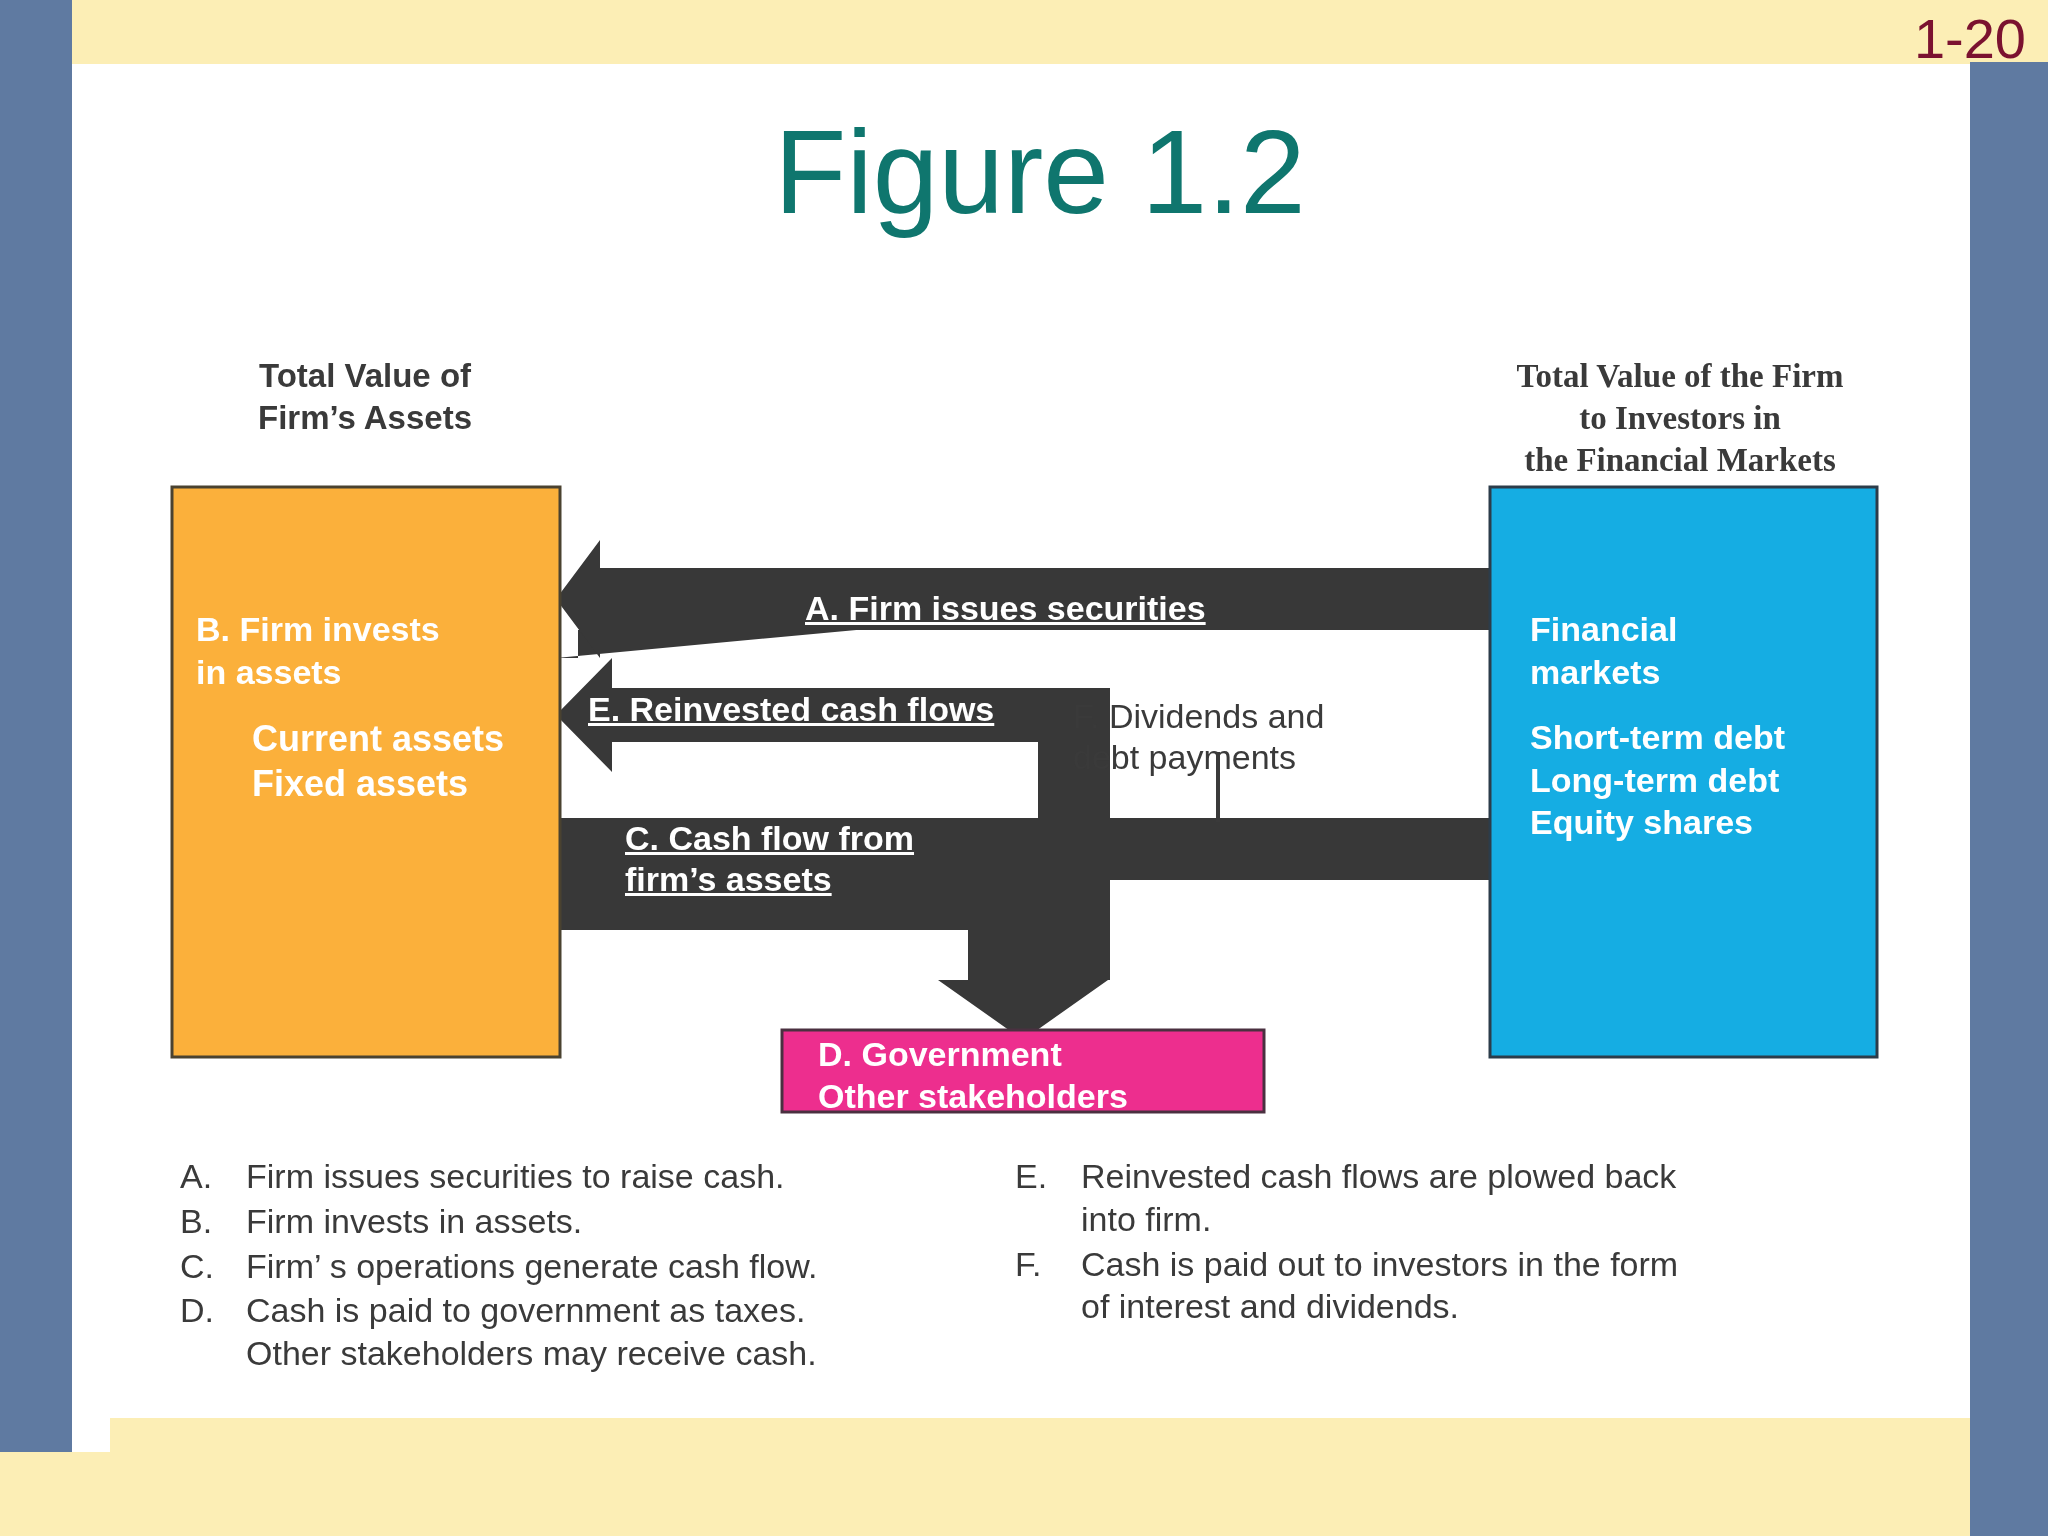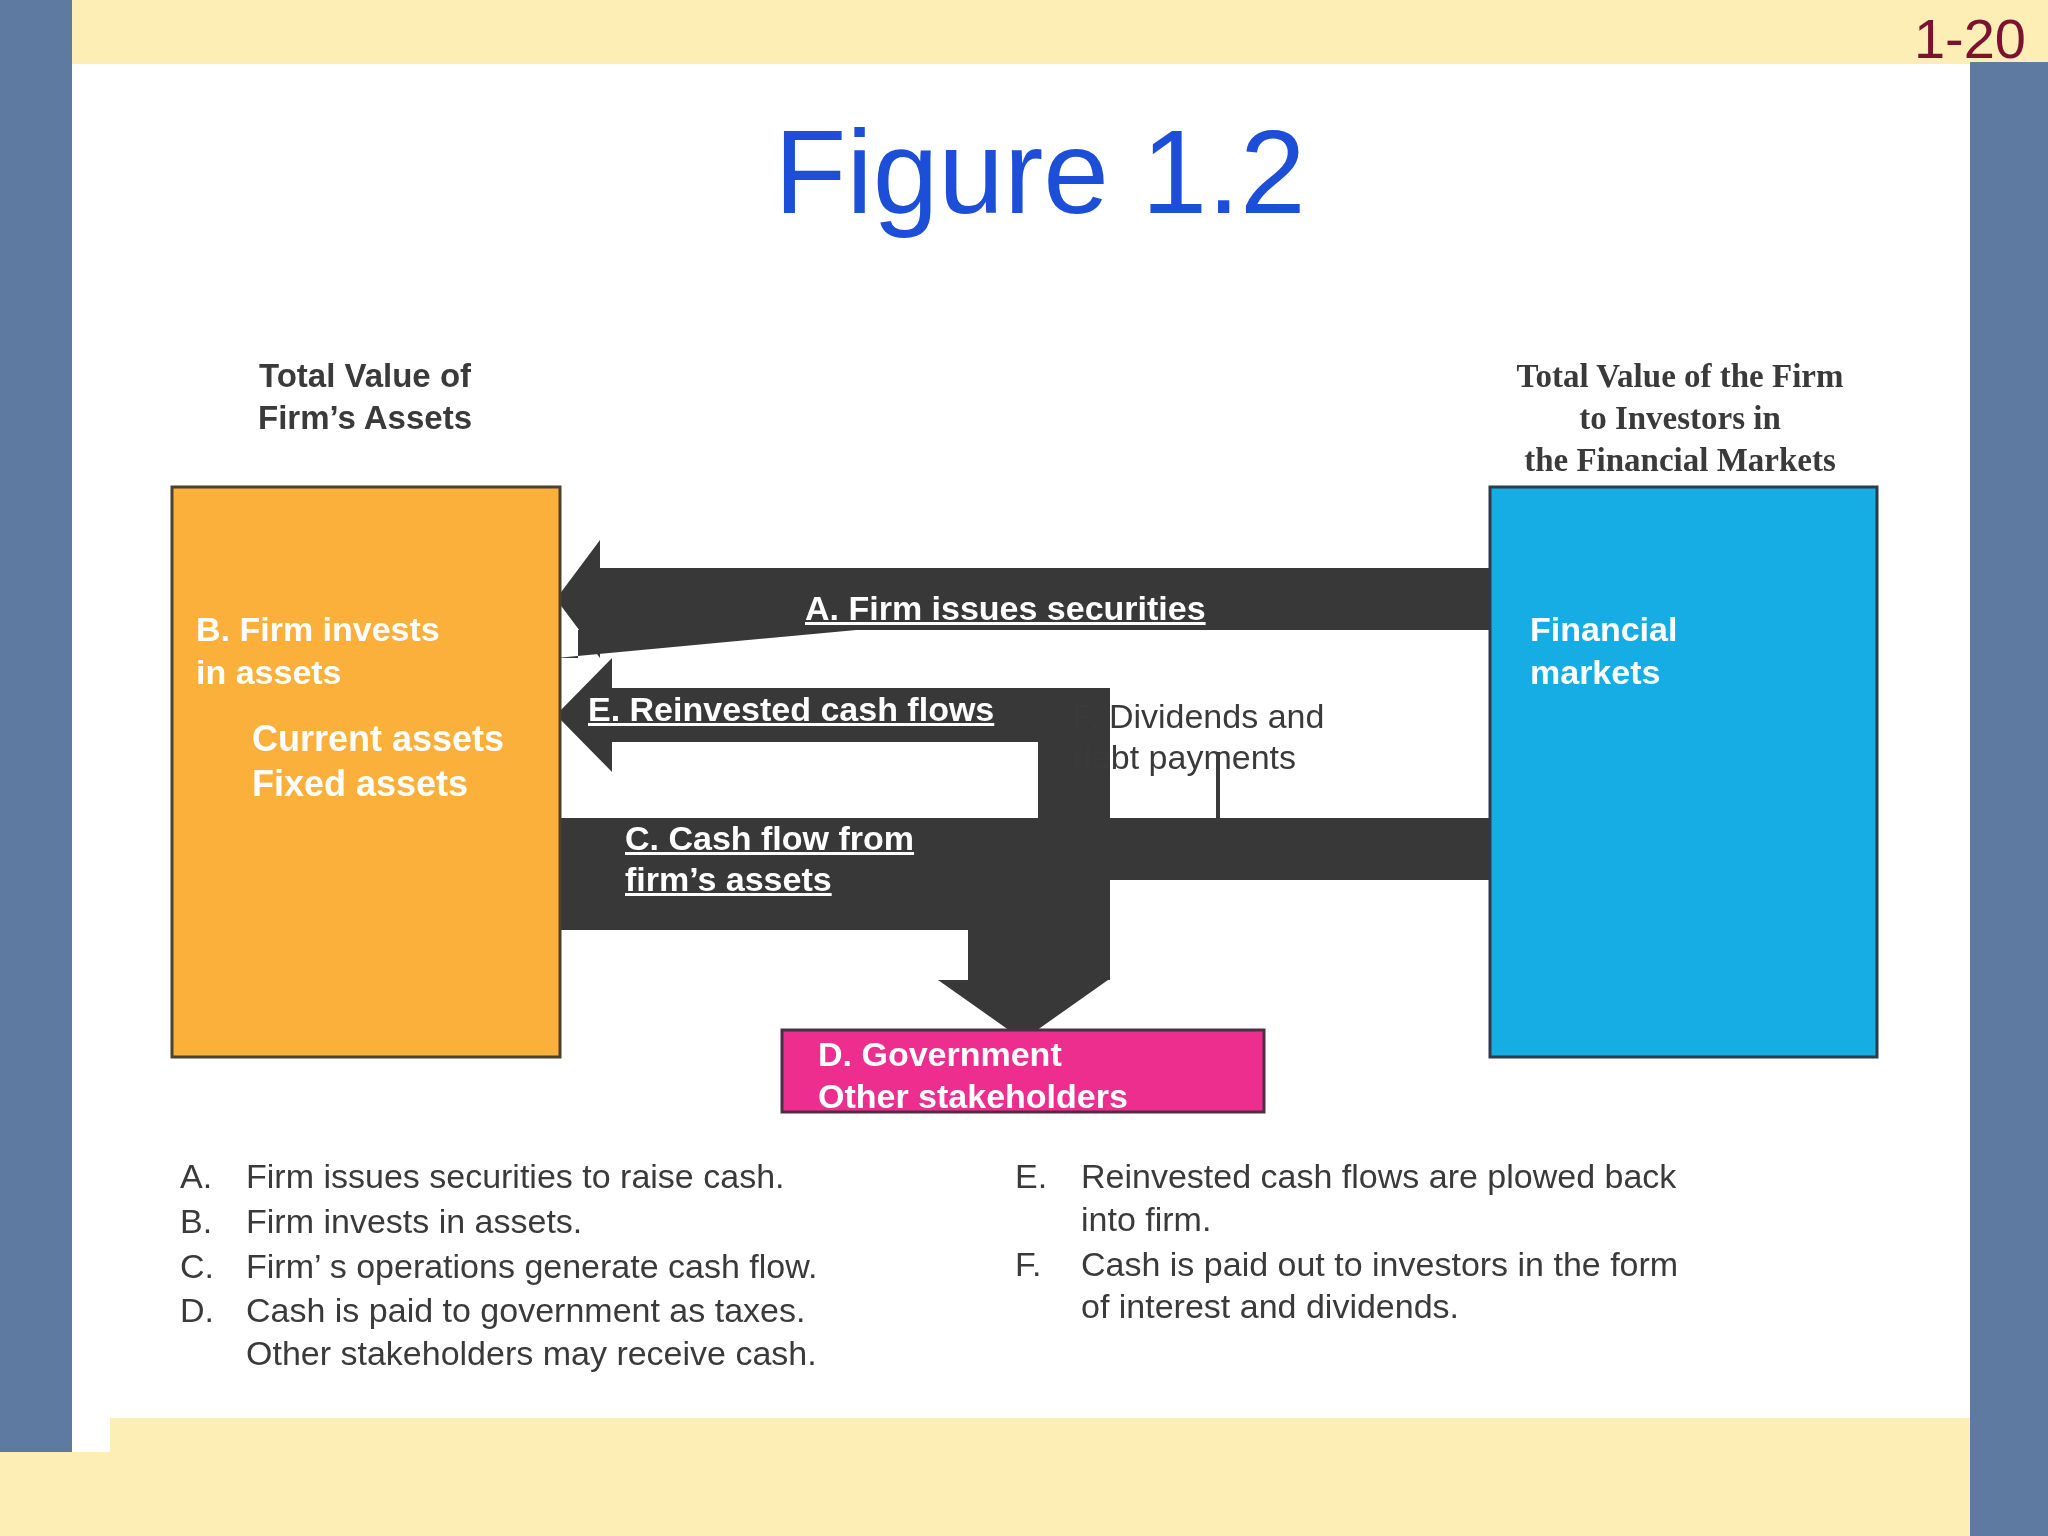--- a/index.html
+++ b/index.html
@@ -72,21 +72,21 @@
     background: #ffffff;
   }
 
   .title {
     position: absolute;
     left: 110px; top: 108px;
     width: 1860px;
     text-align: center;
     font-size: 118px;
     font-weight: 400;
-    color: #1d4ed8;
+    color: #0f766e;
     line-height: 1.1;
   }
 
   
   #diagram {
     position: absolute;
     left: 0; top: 0;
     width: 2048px; height: 1536px;
   }
 
@@ -213,20 +213,23 @@
   <div class="hdr hdr-right">Total Value of the Firm
 to Investors in
 the Financial Markets</div>
 
   <div class="boxtext orange-text-1">B.  Firm invests
      in assets</div>
   <div class="boxtext orange-text-2">Current assets
 Fixed assets</div>
   <div class="boxtext blue-text-1">Financial
 markets</div>
+  <div class="boxtext blue-text-2">Short-term debt
+Long-term debt
+Equity shares</div>
 
   <div class="arrow-label lbl-a">A. Firm issues securities</div>
   <div class="arrow-label lbl-e">E. Reinvested cash flows</div>
   <div class="arrow-label lbl-c">C.  Cash flow from
 firm’s assets</div>
   <div class="lbl-f">F. Dividends and
     debt payments</div>
   <div class="lbl-d">D. Government
      Other stakeholders</div>
 

